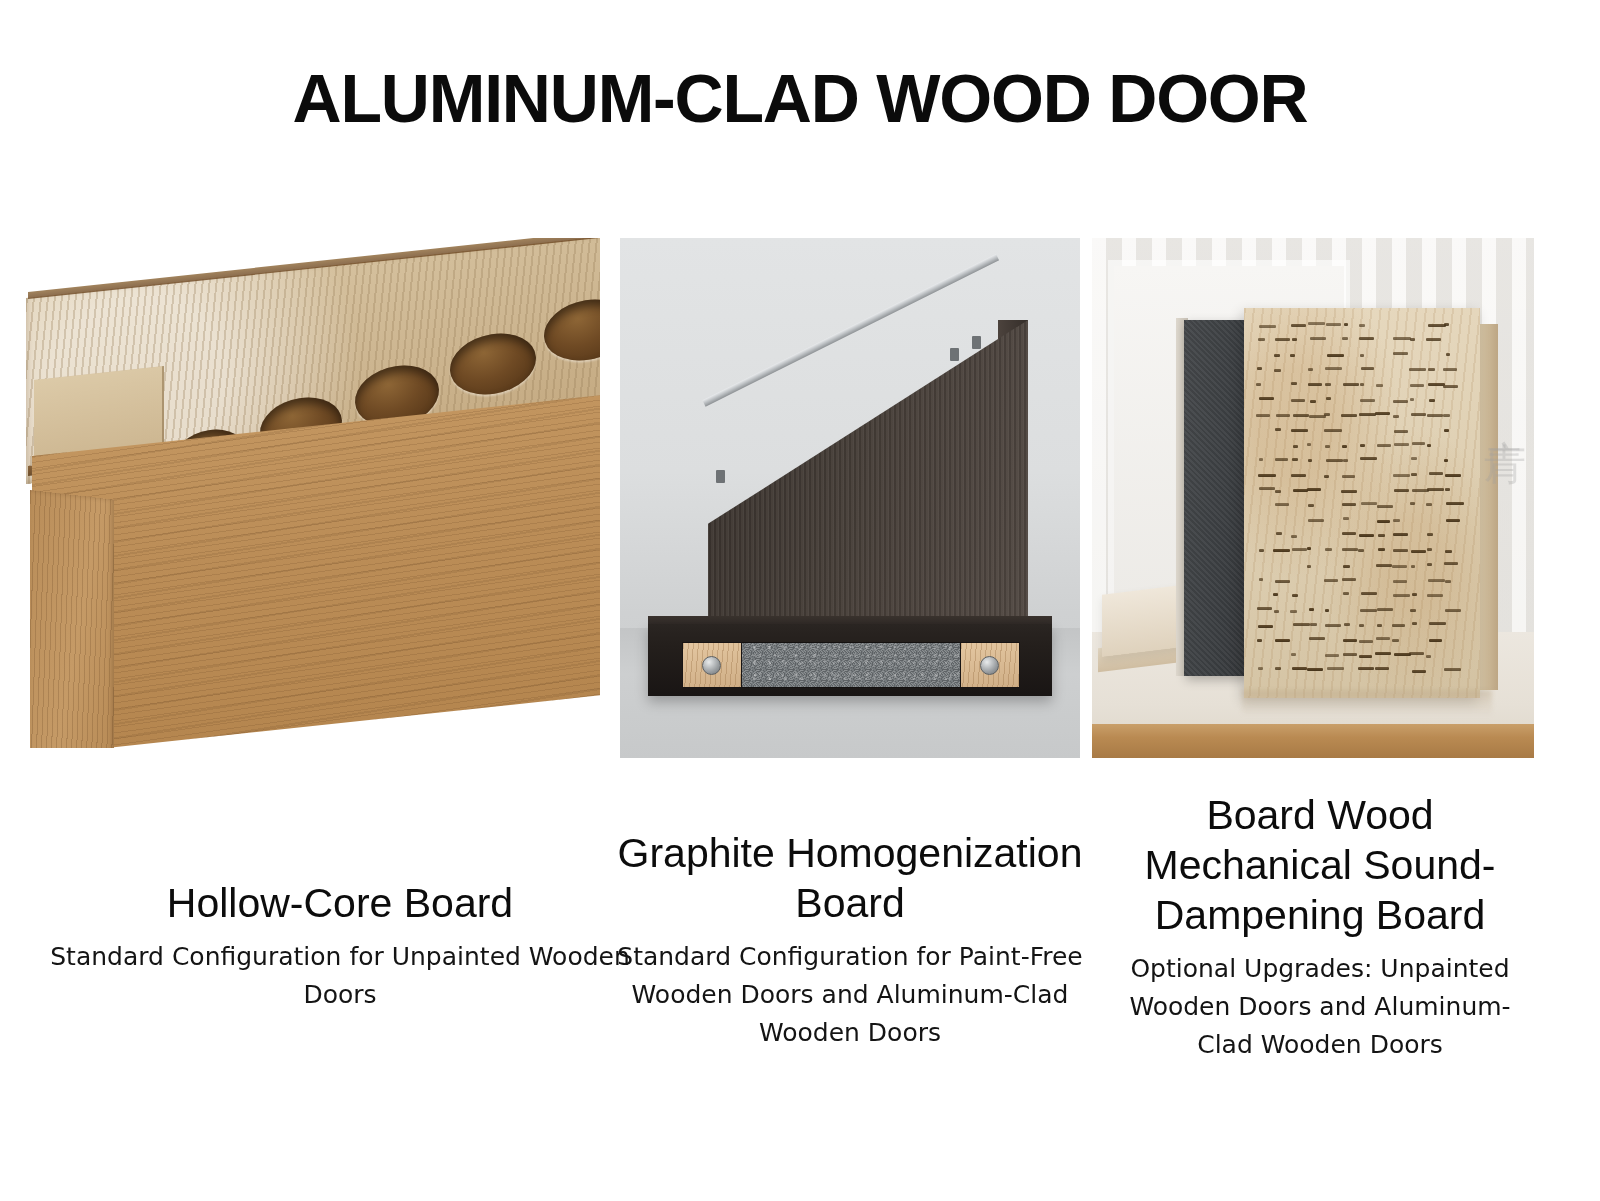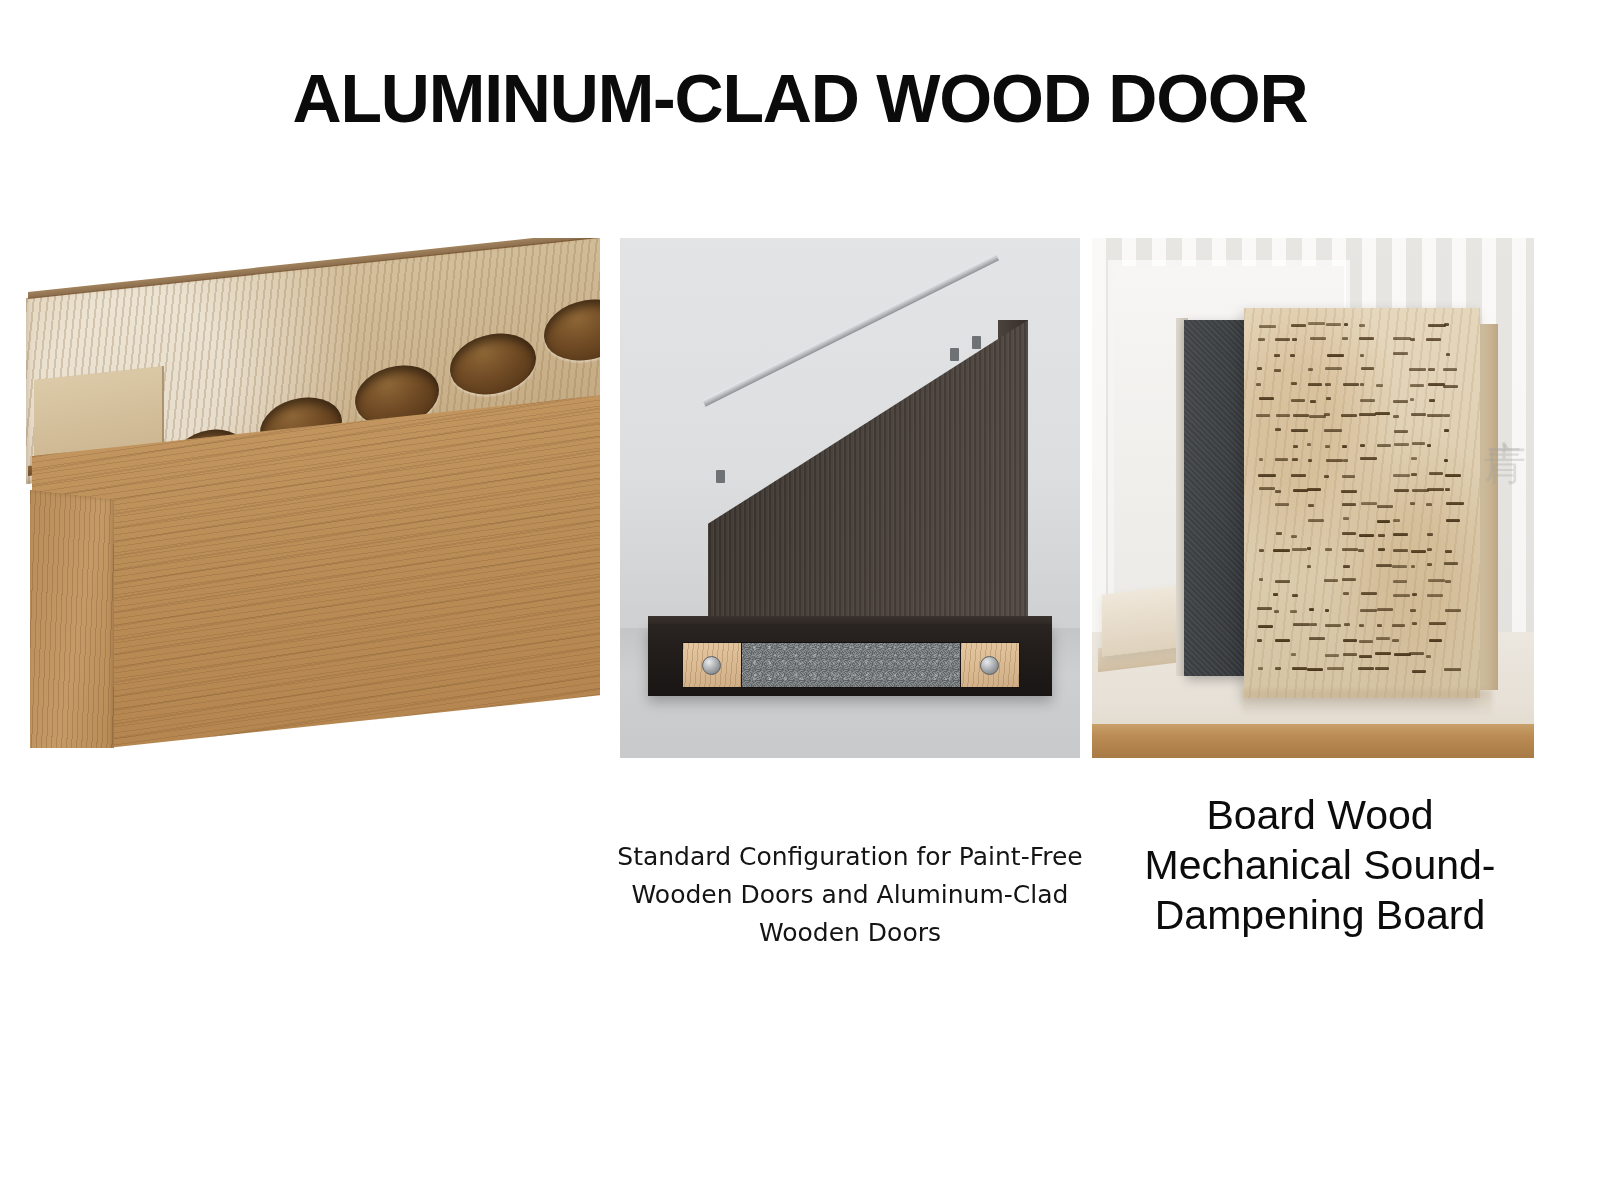--- a/index.html
+++ b/index.html
@@ -630,22 +630,28 @@
 
       <div class="sw-reflection"></div>
       <div class="sw-watermark">广青</div>
     </div>
   </div>
 
 </div>
 
 <div class="captions">
 
+  <div class="caption" id="caption-hollow">
+    <div class="title">Hollow-Core Board</div>
+    <div class="sub">Standard Configuration for Unpainted Wooden Doors</div>
+  </div>
 
   <div class="caption" id="caption-graphite">
+    <div class="title">Graphite Homogenization Board</div>
     <div class="sub">Standard Configuration for Paint-Free Wooden Doors and Aluminum-Clad Wooden Doors</div>
   </div>
 
   <div class="caption" id="caption-solidwood">
     <div class="title">Board Wood Mechanical Sound-Dampening Board</div>
+    <div class="sub">Optional Upgrades: Unpainted Wooden Doors and Aluminum-Clad Wooden Doors</div>
   </div>
 
 </div>
 
 </body></html>

